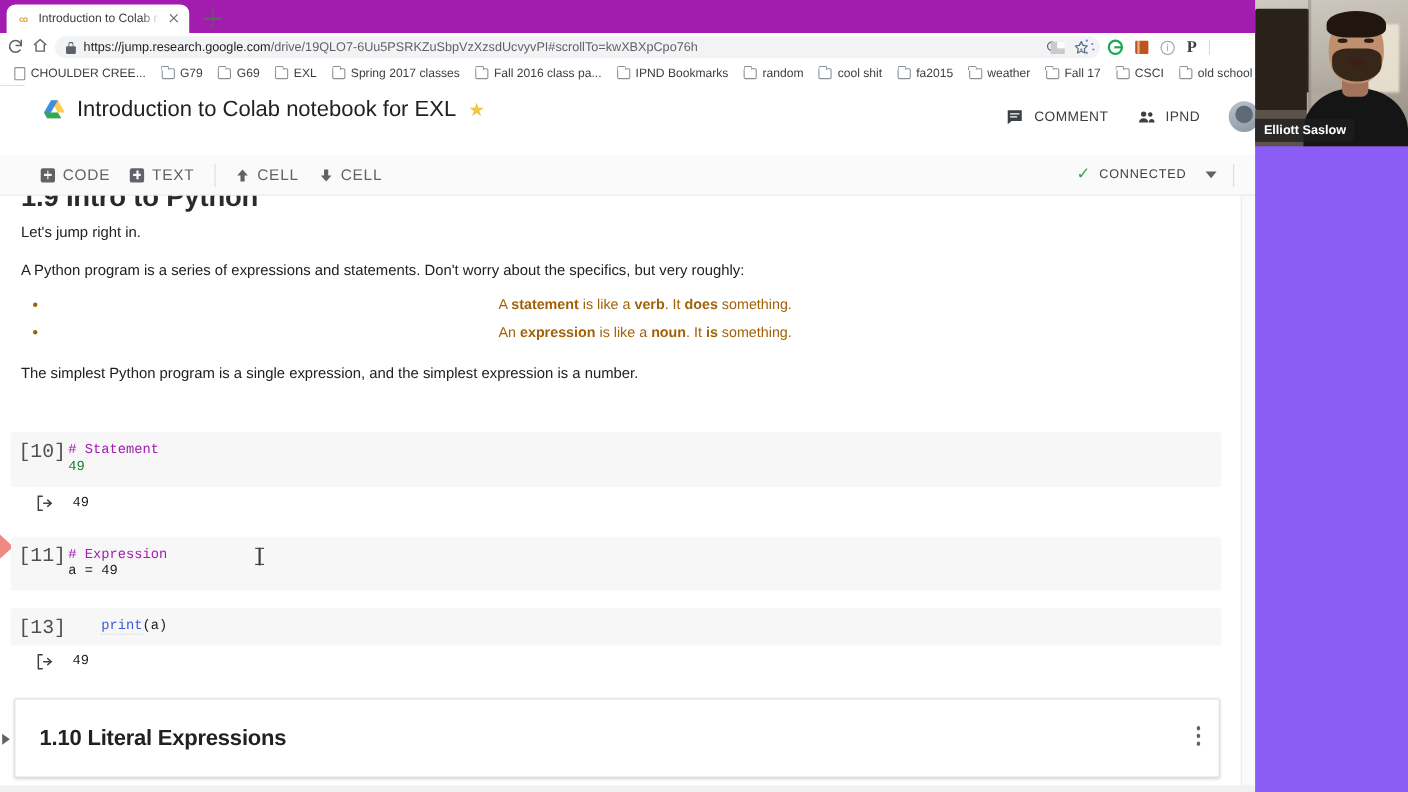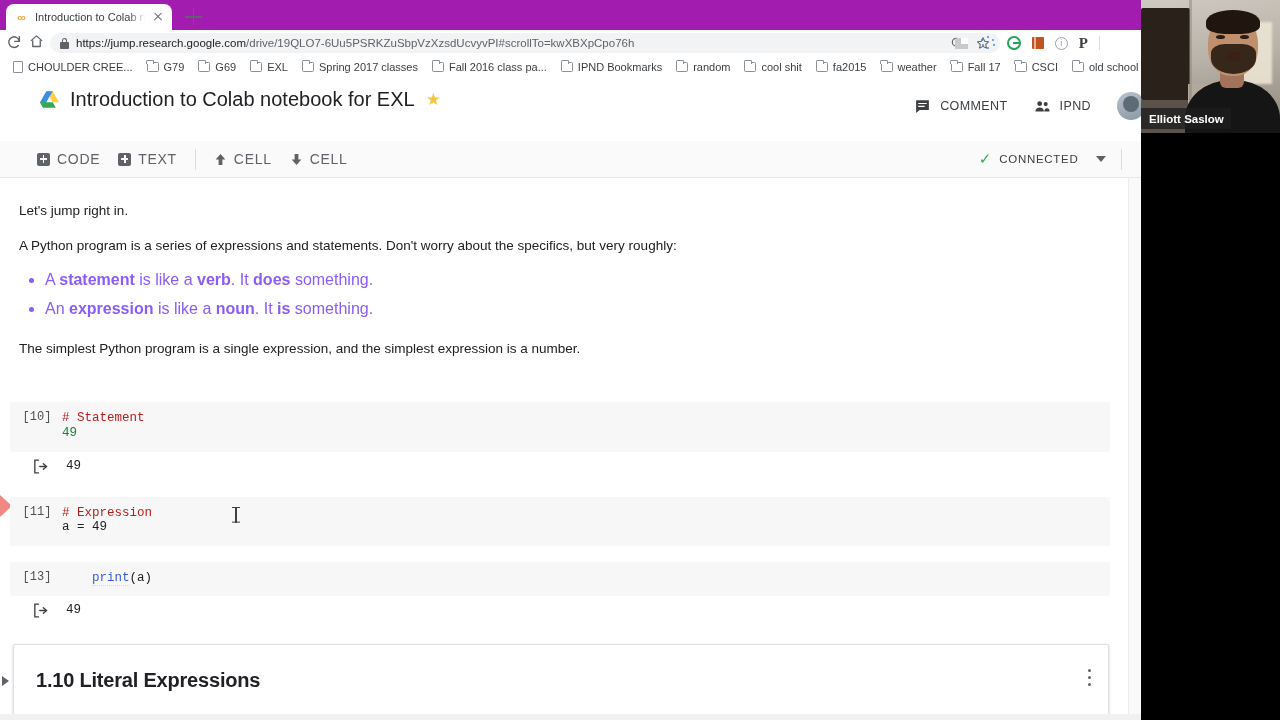--- a/index.html
+++ b/index.html
@@ -185,38 +185,38 @@
 
   .cut-heading {
     position:absolute; left:19px; top:-13px; font-size:25px; font-weight:bold;
     color:#2b2b2b; white-space:nowrap; letter-spacing:-.2px;
   }
 
   .para {
     font-size:13.5px; color:#202124; line-height:1.45;
     margin-left:19px; margin-bottom:0;
   }
-  .bullets { margin:0 0 0 45px; font-size:16px; color:#8b5cf6; line-height:1.45; }
+  .bullets { margin:0 0 0 45px; font-size:13px; color:#a16207; line-height:1.45;text-align:center; }
   .bullets li { margin-bottom:6px; list-style:disc; }
 
   .cell { position:relative; margin-left:10px; width:1100px; }
   .cell-code {
     background:#f7f7f7; border-radius:2px; padding:9px 0 11px 0;
     position:relative; min-height:34px;
   }
   .cell-prompt {
     position:absolute; left:4px; top:8px; width:46px;
-    font-family:"Liberation Mono", monospace; font-size:12px; color:#505050;
-    text-align:center;
+    font-family:"Liberation Mono", monospace; font-size:18px; color:#505050;
+    text-align:right;
   }
   .code-body {
     margin-left:52px; font-family:"Liberation Mono", monospace;
     font-size:12.5px; line-height:1.18; white-space:pre;
   }
-  .cm { color:#b91c1c; }
+  .cm { color:#a21caf; }
   .num { color:#1a7f37; }
   .plain { color:#202124; }
   .fn { color:#3b5bdb; border-bottom:1px dotted #3b5bdb33;margin-left:30px; }
   .op { color:#202124; }
 
   .output {
     position:relative; margin-left:10px; width:1100px;
     background:#fff; padding:7px 0 9px 0; min-height:30px;
   }
   .out-ico { position:absolute; left:22px; top:6px; width:17px; height:17px; }
@@ -255,21 +255,21 @@
   .scroll-v {
     position:absolute; left:1128px; top:100px; width:13px; height:620px;
     background:#fafafa; border-left:1px solid #ececec;
   }
   .scroll-v .thumb { position:absolute; left:2px; top:20px; width:9px; height:200px; background:#dcdcdc; border-radius:5px; opacity:0; }
   .bottom-bar { position:absolute; left:0; top:714px; width:1141px; height:6px; background:#f1f1f1; }
 
   
   .cam {
     position:absolute; left:1141px; top:0; width:139px; height:720px;
-    background:#000000; overflow:hidden;
+    background:#8b5cf6; overflow:hidden;
   }
   .cam-video { position:absolute; left:-49px; top:0; width:188px; height:133px; overflow:hidden; }
   .cam-bg { position:absolute; inset:0; background:#1c1713; }
   .cam-wall { position:absolute; left:46px; top:0; width:142px; height:133px;
     background:linear-gradient(170deg,#cfcac2 0%,#b9b2a8 45%,#8d857a 100%); }
   .cam-cab { position:absolute; left:49px; top:8px; width:49px; height:92px; background:#2a211b; border-radius:2px; }
   .cam-cab2 { position:absolute; left:49px; top:100px; width:54px; height:33px; background:#5b5349; }
   .cam-counter { position:absolute; left:96px; top:84px; width:70px; height:20px; background:#b2a99c; }
   .cam-light { position:absolute; left:150px; top:22px; width:30px; height:62px; background:#efe7d6; opacity:.85; filter:blur(1px); }
   .cam-doorline { position:absolute; left:97px; top:0px; width:3px; height:133px; background:#8c857a; opacity:.5; }
@@ -512,20 +512,21 @@
         <span class="tb-div"></span>
         <svg class="chev-up" viewBox="0 0 24 24" fill="none" stroke="currentColor" stroke-width="2.4">
             <path d="M5 15l7-7 7 7"></path>
           </svg>
       </div>
     </div>
 
     <div class="notebook">
       <div class="nb-inner">
 
+        <div class="cut-heading">1.9 Intro to Python</div>
 
         <div style="height:23px"></div>
         <p class="para">Let's jump right in.</p>
         <div style="height:15px"></div>
         <p class="para">A Python program is a series of expressions and statements. Don't worry about the specifics, but very roughly:</p>
         <div style="height:13px"></div>
 
         <ul class="bullets">
           <li><span>A </span><b>statement</b><span> is like a </span><b>verb</b><span>. It </span><b>does</b><span> something.</span></li>
           <li><span>An </span><b>expression</b><span> is like a </span><b>noun</b><span>. It </span><b>is</b><span> something.</span></li>

